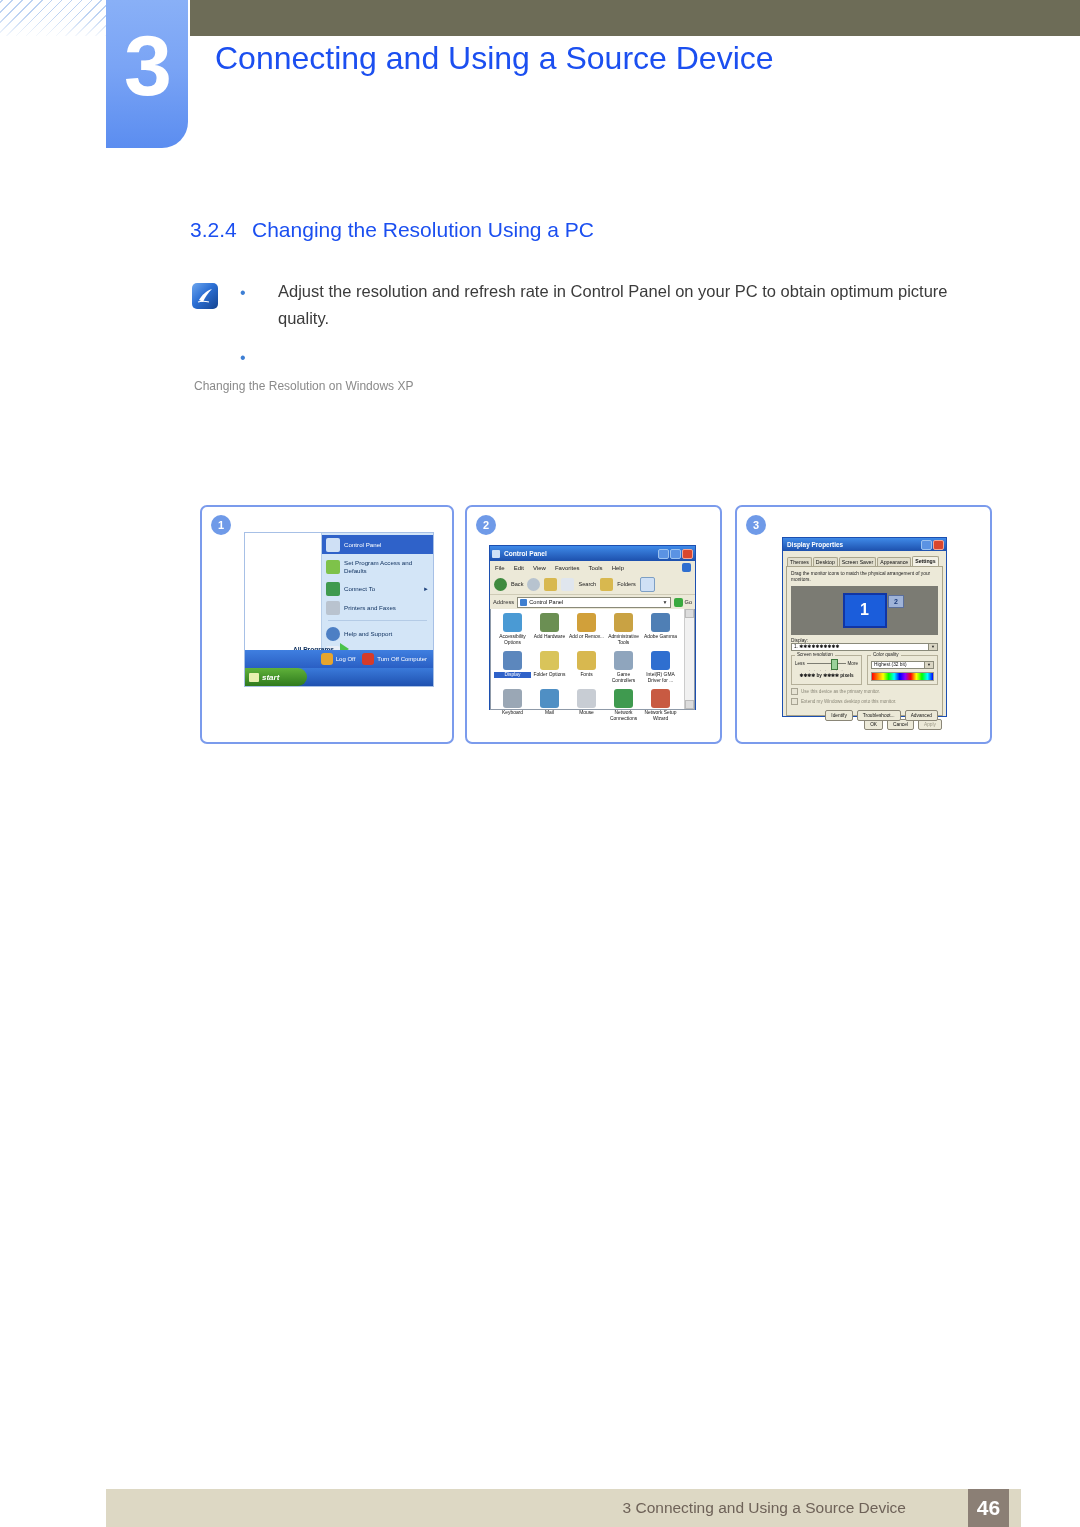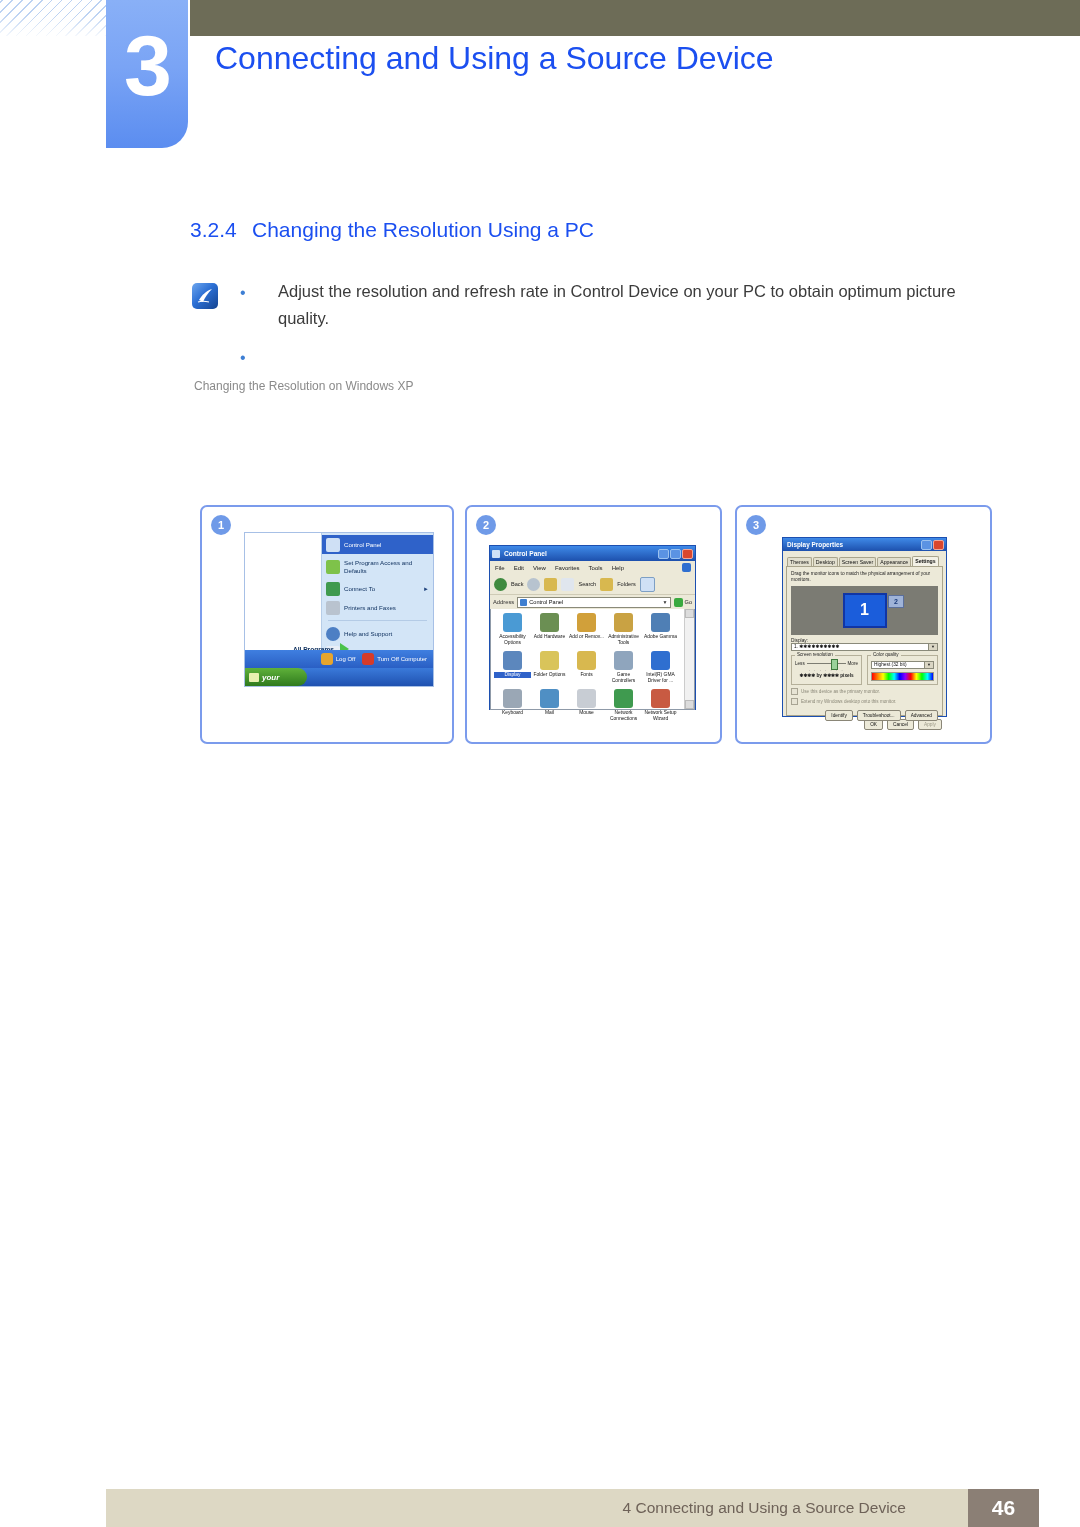--- a/index.html
+++ b/index.html
@@ -242,21 +242,21 @@
   }
   .btn.dim{color:#9b9887;}
   .dlg-btns{display:flex;gap:4px;justify-content:flex-end;padding:0 4px 3px;}
 
   
   .footer{position:absolute;left:106px;top:1489px;width:915px;height:38px;background:#ddd8c4;}
   .footer-text{
     position:absolute;right:115px;top:10px;color:#6e6258;font-size:15.5px;white-space:nowrap;
   }
   .pagenum{
-    position:absolute;left:862px;top:0;width:71px;height:38px;background:#8b7f75;
+    position:absolute;left:862px;top:0;width:41px;height:38px;background:#8b7f75;
     display:flex;align-items:center;justify-content:center;
     color:#ffffff;font-size:21px;font-weight:700;
   }
 </style>
 </head>
 <body>
 
 <div class="page-header">
   <div class="hatch"></div>
   <div class="olive-bar"></div>
@@ -275,21 +275,21 @@
   <div class="note-icon">
     <svg width="26" height="26" viewBox="0 0 26 26">
       <path d="M7 17 C10 12, 14 8, 20 6 C16 10, 13 14, 11 19 Z" fill="#ffffff"></path>
       <path d="M6 19 C9 18, 13 18, 17 19" stroke="#ffffff" stroke-width="1.1" fill="none"></path>
     </svg>
   </div>
 
   <div class="notes">
     <div class="note-row">
       <div class="note-bullet">•</div>
-      <div class="note-text">Adjust the resolution and refresh rate in Control Device on your PC to obtain optimum picture quality.</div>
+      <div class="note-text">Adjust the resolution and refresh rate in Control Panel on your PC to obtain optimum picture quality.</div>
     </div>
     <div class="note-row">
       <div class="note-bullet">•</div>
     </div>
   </div>
 
   <div class="subhead">Changing the Resolution on Windows XP</div>
 
   <div class="panels">
 
@@ -351,21 +351,21 @@
             </div>
             <div class="sm-btn">
               <div class="sq pw"></div>
               <span>Turn Off Computer</span>
             </div>
           </div>
 
           <div class="taskbar">
             <div class="startbtn">
               <div class="flag"></div>
-              <span>your</span>
+              <span>start</span>
             </div>
           </div>
         </div>
       </div>
     </div>
 
     <div class="panel p2">
       <div class="badge">2</div>
 
       <div class="shot2">
@@ -566,15 +566,15 @@
           <div class="btn">Cancel</div>
           <div class="btn dim">Apply</div>
         </div>
       </div>
     </div>
 
   </div>
 </div>
 
 <div class="footer">
-  <div class="footer-text">4 Connecting and Using a Source Device</div>
+  <div class="footer-text">3 Connecting and Using a Source Device</div>
   <div class="pagenum">46</div>
 </div>
 
 </body></html>

